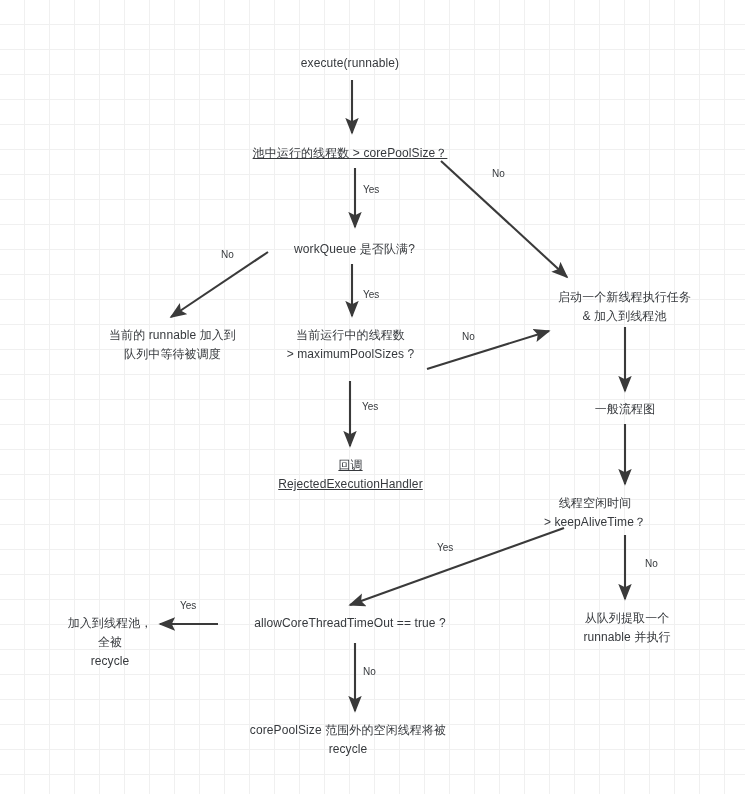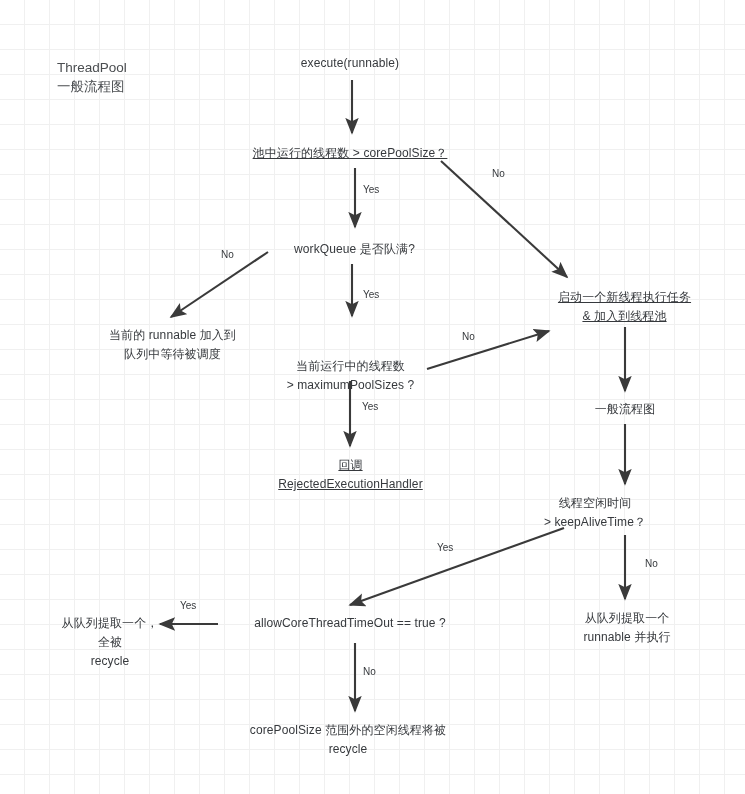--- a/index.html
+++ b/index.html
@@ -59,22 +59,20 @@
     width: 745px;
     height: 794px;
     pointer-events: none;
   }
 </style>
 </head>
 <body>
 
 <div id="canvas">
 
-  <div class="title" style="left:57px; top:58px;">ThreadPool
-一般流程图</div>
 
   <svg class="edges" viewBox="0 0 745 794">
     <defs>
       <marker id="arrowhead" markerWidth="9" markerHeight="9" refX="7.2" refY="3.2" orient="auto" markerUnits="strokeWidth">
         <path d="M 0 0 L 8 3.2 L 0 6.4 L 1.6 3.2 Z" fill="#3a3a3a"></path>
       </marker>
     </defs>
     <g id="edge-paths" stroke="#3a3a3a" stroke-width="2.1" fill="none" marker-end="url(#arrowhead)">
         <path d="M 352 80 L 352 133"></path>
         <path d="M 355 168 L 355 227"></path>
@@ -91,33 +89,33 @@
         <path d="M 355 643 L 355 711"></path>
       </g>
   </svg>
 
   <div id="node-layer">
       <div class="node" style="left: 285px; top: 54px; width: 130px;">execute(runnable)</div>
       <div class="node" style="left: 230px; top: 144px; width: 240px; text-decoration: underline;">池中运行的线程数 &gt; corePoolSize？</div>
       <div class="node" style="left: 272px; top: 240px; width: 165px;">workQueue 是否队满?</div>
       <div class="node" style="left: 85px; top: 326px; width: 175px;">当前的 runnable 加入到
 队列中等待被调度</div>
-      <div class="node" style="left: 268px; top: 326px; width: 165px; margin-top: 31px;">当前运行中的线程数
+      <div class="node" style="left: 268px; top: 326px; width: 165px;">当前运行中的线程数
 &gt; maximumPoolSizes ?</div>
       <div class="node" style="left: 258px; top: 456px; width: 185px; text-decoration: underline;">回调
 RejectedExecutionHandler</div>
-      <div class="node" style="left: 537px; top: 288px; width: 175px; text-decoration: underline;">启动一个新线程执行任务
+      <div class="node" style="left: 537px; top: 288px; width: 175px;">启动一个新线程执行任务
 &amp; 加入到线程池</div>
       <div class="node" style="left: 580px; top: 400px; width: 90px;">一般流程图</div>
       <div class="node" style="left: 530px; top: 494px; width: 130px;">线程空闲时间
 &gt; keepAliveTime？</div>
       <div class="node" style="left: 562px; top: 609px; width: 130px;">从队列提取一个
 runnable 并执行</div>
       <div class="node" style="left: 225px; top: 614px; width: 250px; text-align: center;">allowCoreThreadTimeOut == true ?</div>
-      <div class="node" style="left: 45px; top: 614px; width: 130px;">从队列提取一个，
+      <div class="node" style="left: 45px; top: 614px; width: 130px;">加入到线程池，
 全被
 recycle</div>
       <div class="node" style="left: 218px; top: 721px; width: 260px;">corePoolSize 范围外的空闲线程将被
 recycle</div>
     </div>
 
   <div id="edgelabel-layer">
       <div class="edgelabel" style="left: 363px; top: 182px;">Yes</div>
       <div class="edgelabel" style="left: 492px; top: 166px;">No</div>
       <div class="edgelabel" style="left: 221px; top: 247px;">No</div>

